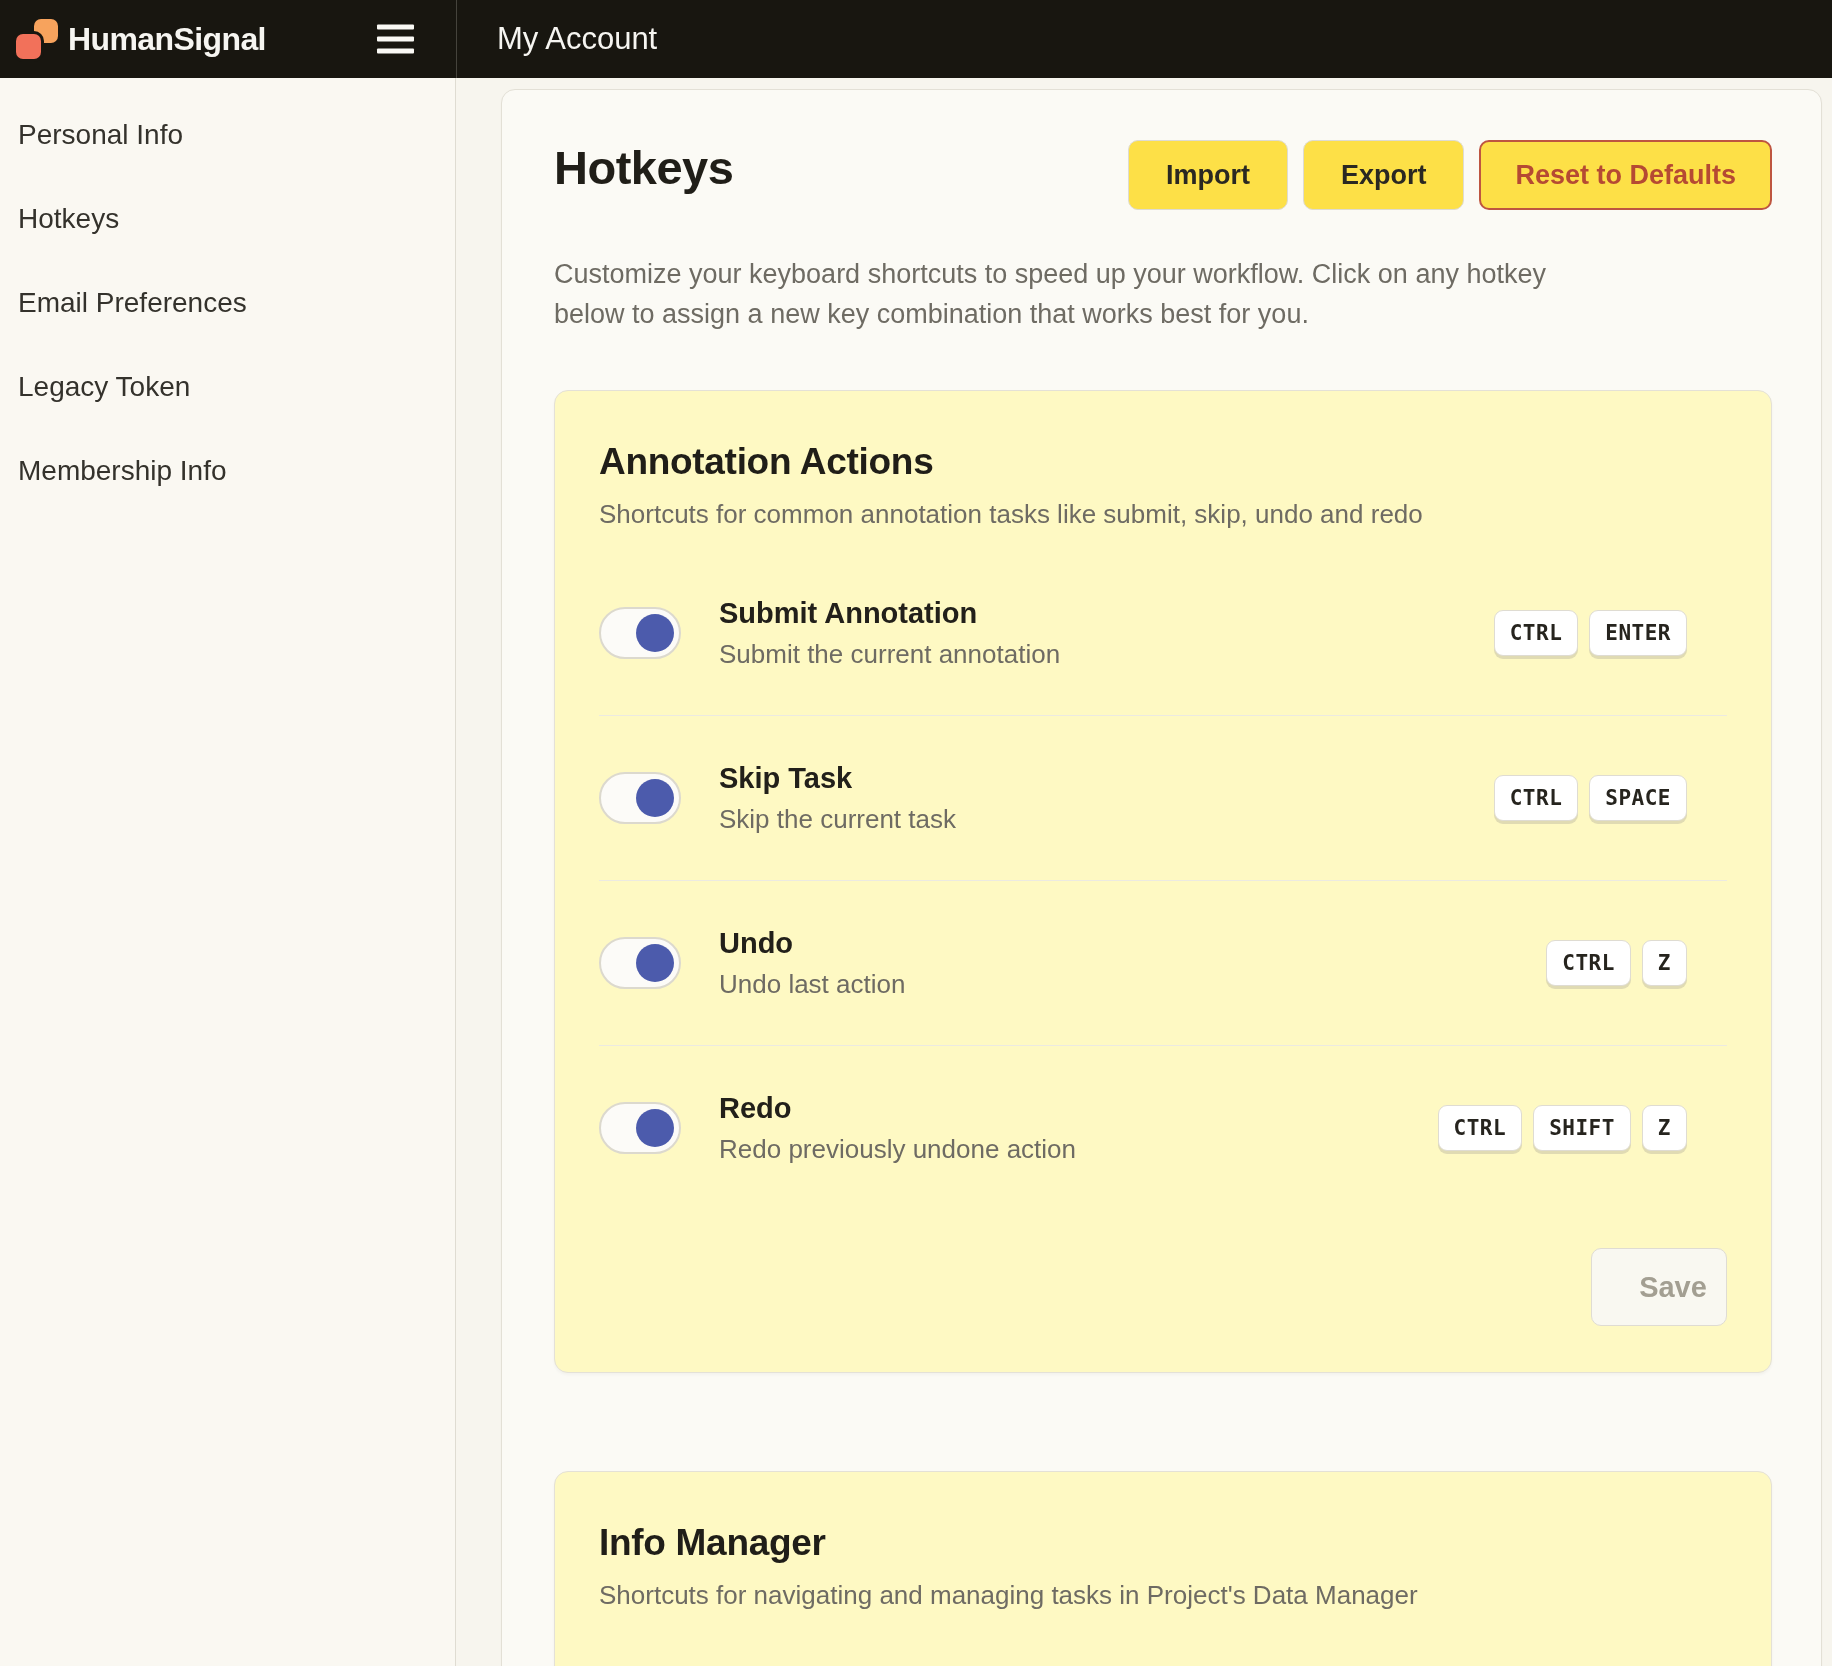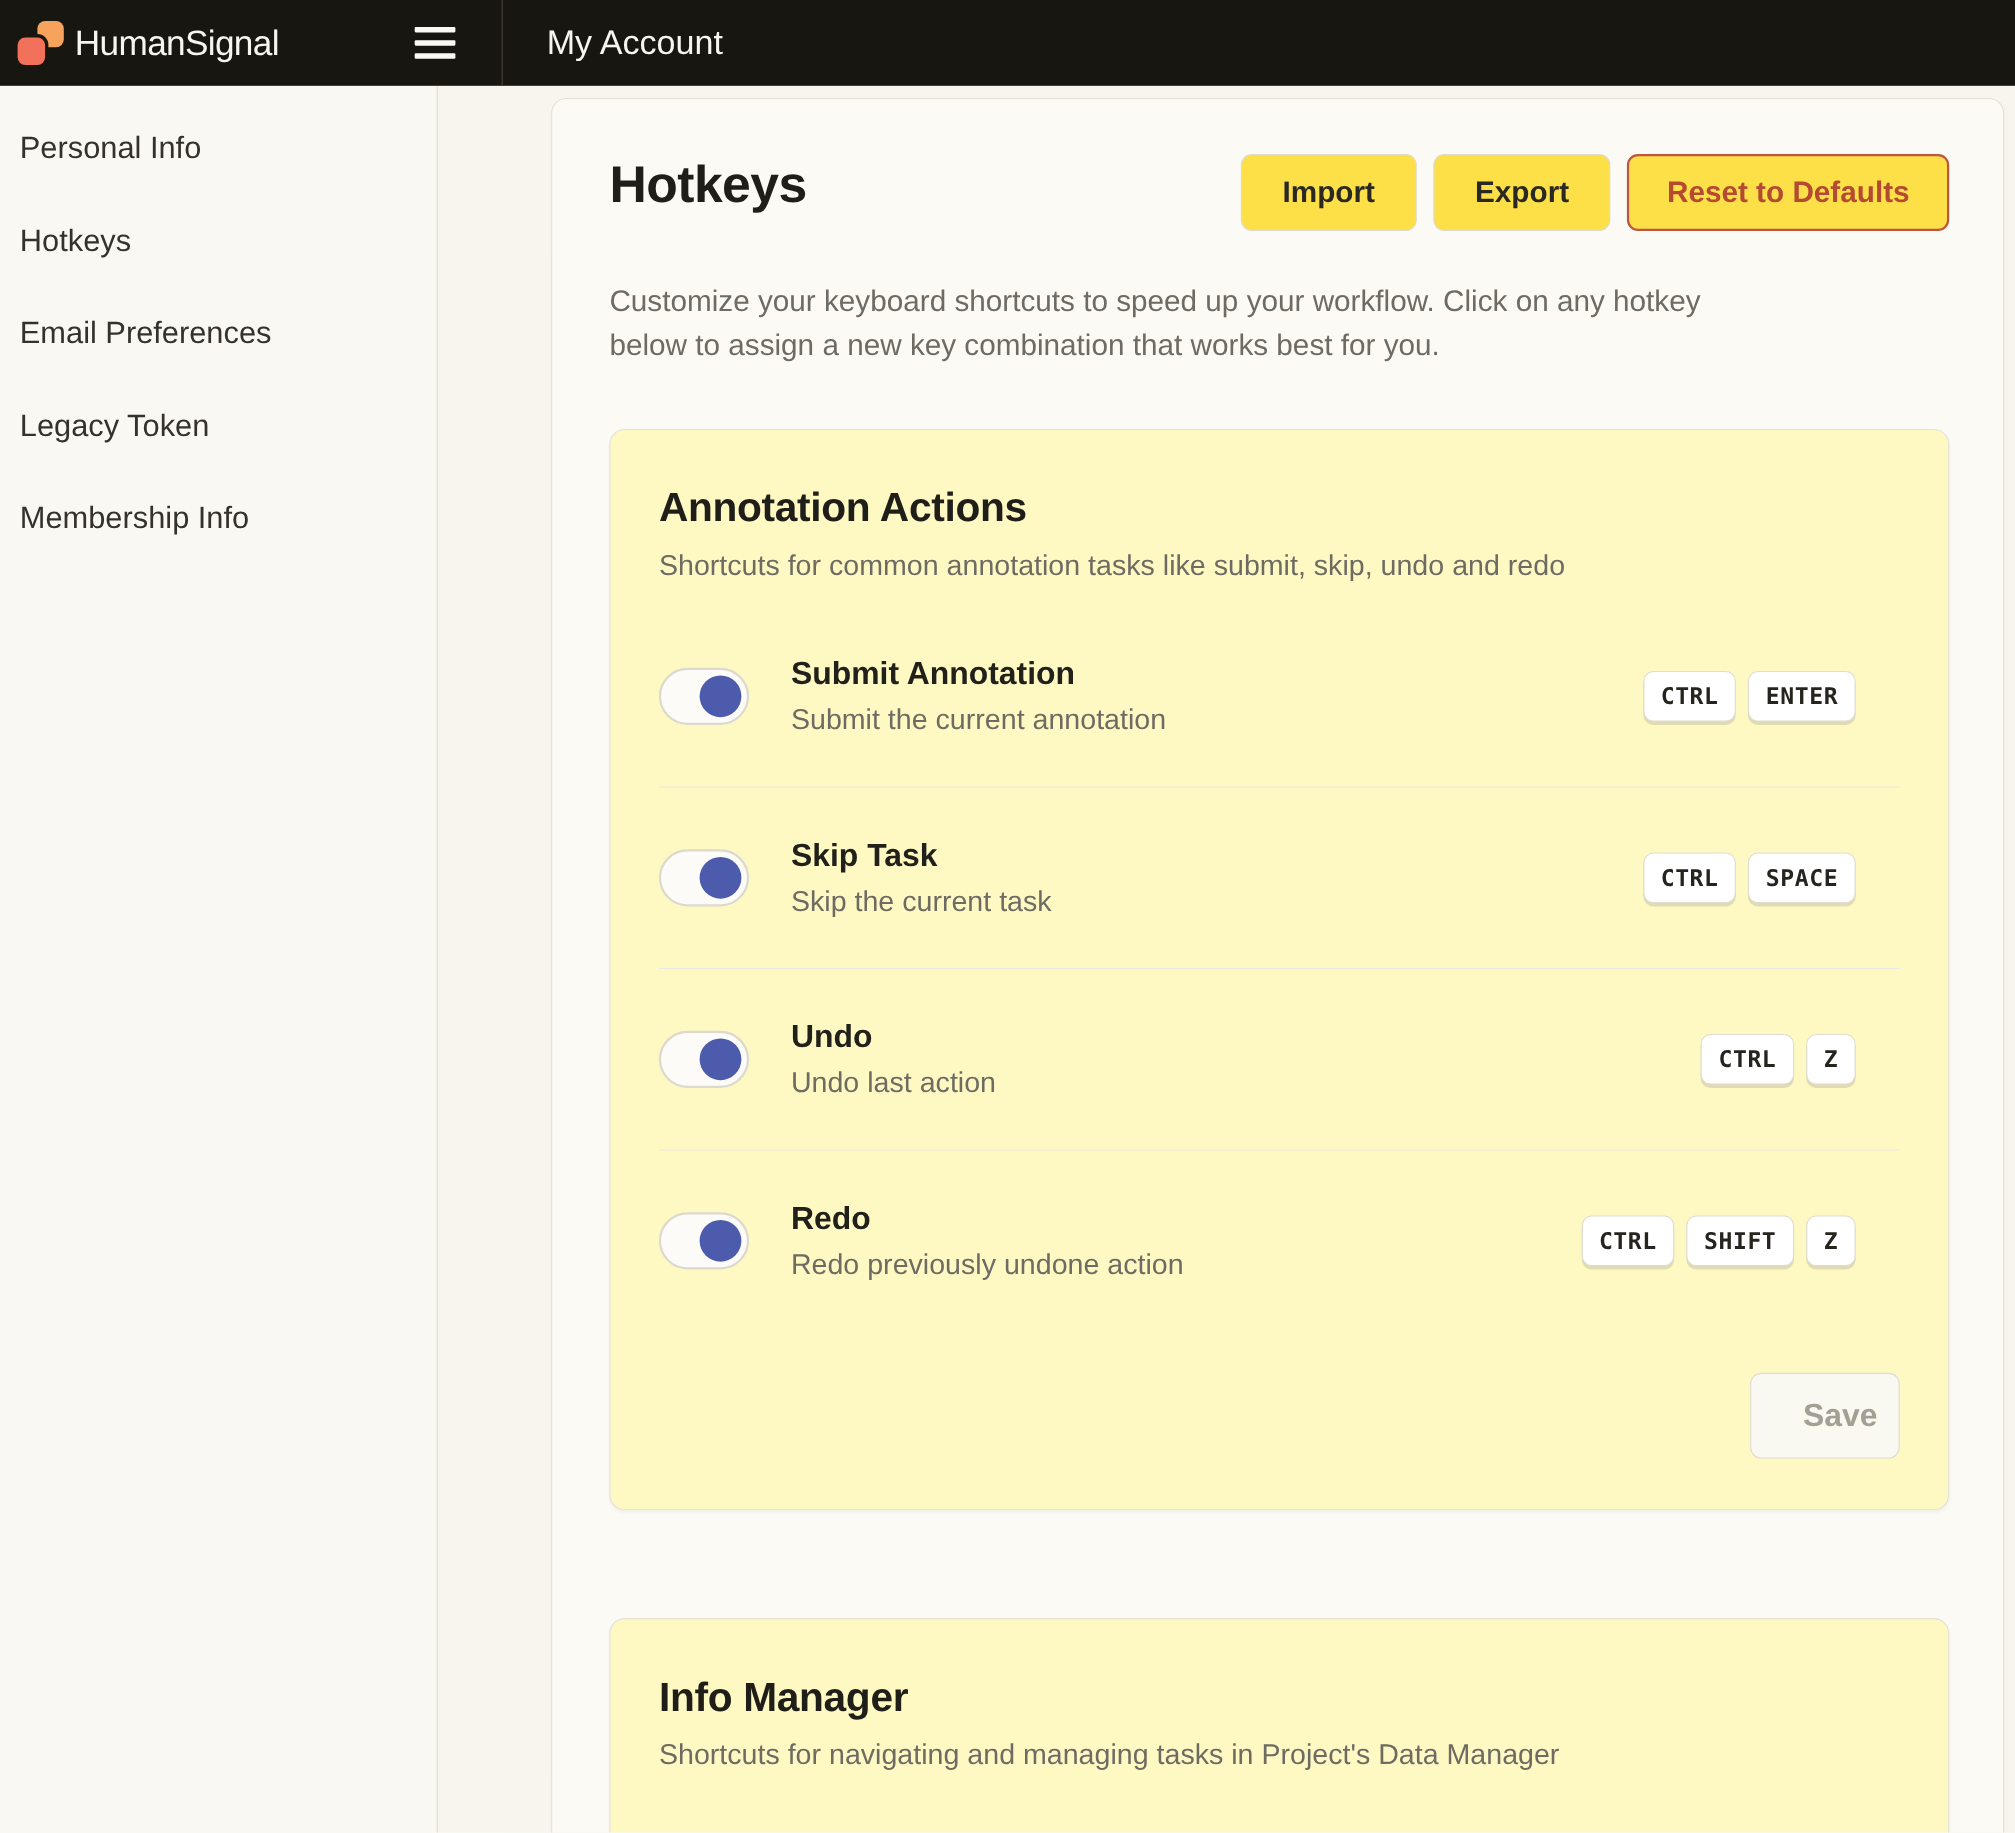--- a/index.html
+++ b/index.html
@@ -23,34 +23,34 @@
   .logo-mark { position:relative; width:46px; height:46px; flex:none; cursor:pointer; }
   .logo-sq-orange {
     position:absolute; right:2px; top:3px; width:24px; height:24px;
     background:#F7A35D; border-radius:7px;
   }
   .logo-sq-coral {
     position:absolute; left:2px; bottom:3px; width:25px; height:25px;
     background:#F2715A; border-radius:7px; box-shadow:0 0 0 3px #181610;
   }
   .brand-name {
-    color:#F6F5F1; font-size:32px; font-weight:400; letter-spacing:-0.6px;
+    color:#F6F5F1; font-size:32px; font-weight:700; letter-spacing:-0.6px;
     margin-left:8px; white-space:nowrap;
   }
   .hamburger {
     position:absolute; left:377px; top:50%; transform:translateY(-50%);
     width:37px; display:flex; flex-direction:column; gap:7px; cursor:pointer;
   }
   .hamburger span { display:block; height:5px; background:#FAF9F5; border-radius:1px; }
   .topbar-divider { position:absolute; left:456px; top:0; width:1px; height:78px; background:#45433C; }
   .topbar-title { margin-left:41px; color:#F6F5F1; font-size:31px; font-weight:500; }
 
   
   .sidebar {
-    position:absolute; left:0; top:78px; width:398px; height:1588px;
+    position:absolute; left:0; top:78px; width:456px; height:1588px;
     background:#FAF8F2; border-right:1px solid #DFDCD2;
     padding:40px 0 0 18px;
   }
   .sidebar-item {
     font-size:28px; line-height:34px; color:#34322C;
     margin-bottom:50px; cursor:pointer;
   }
 
   
   .main {

